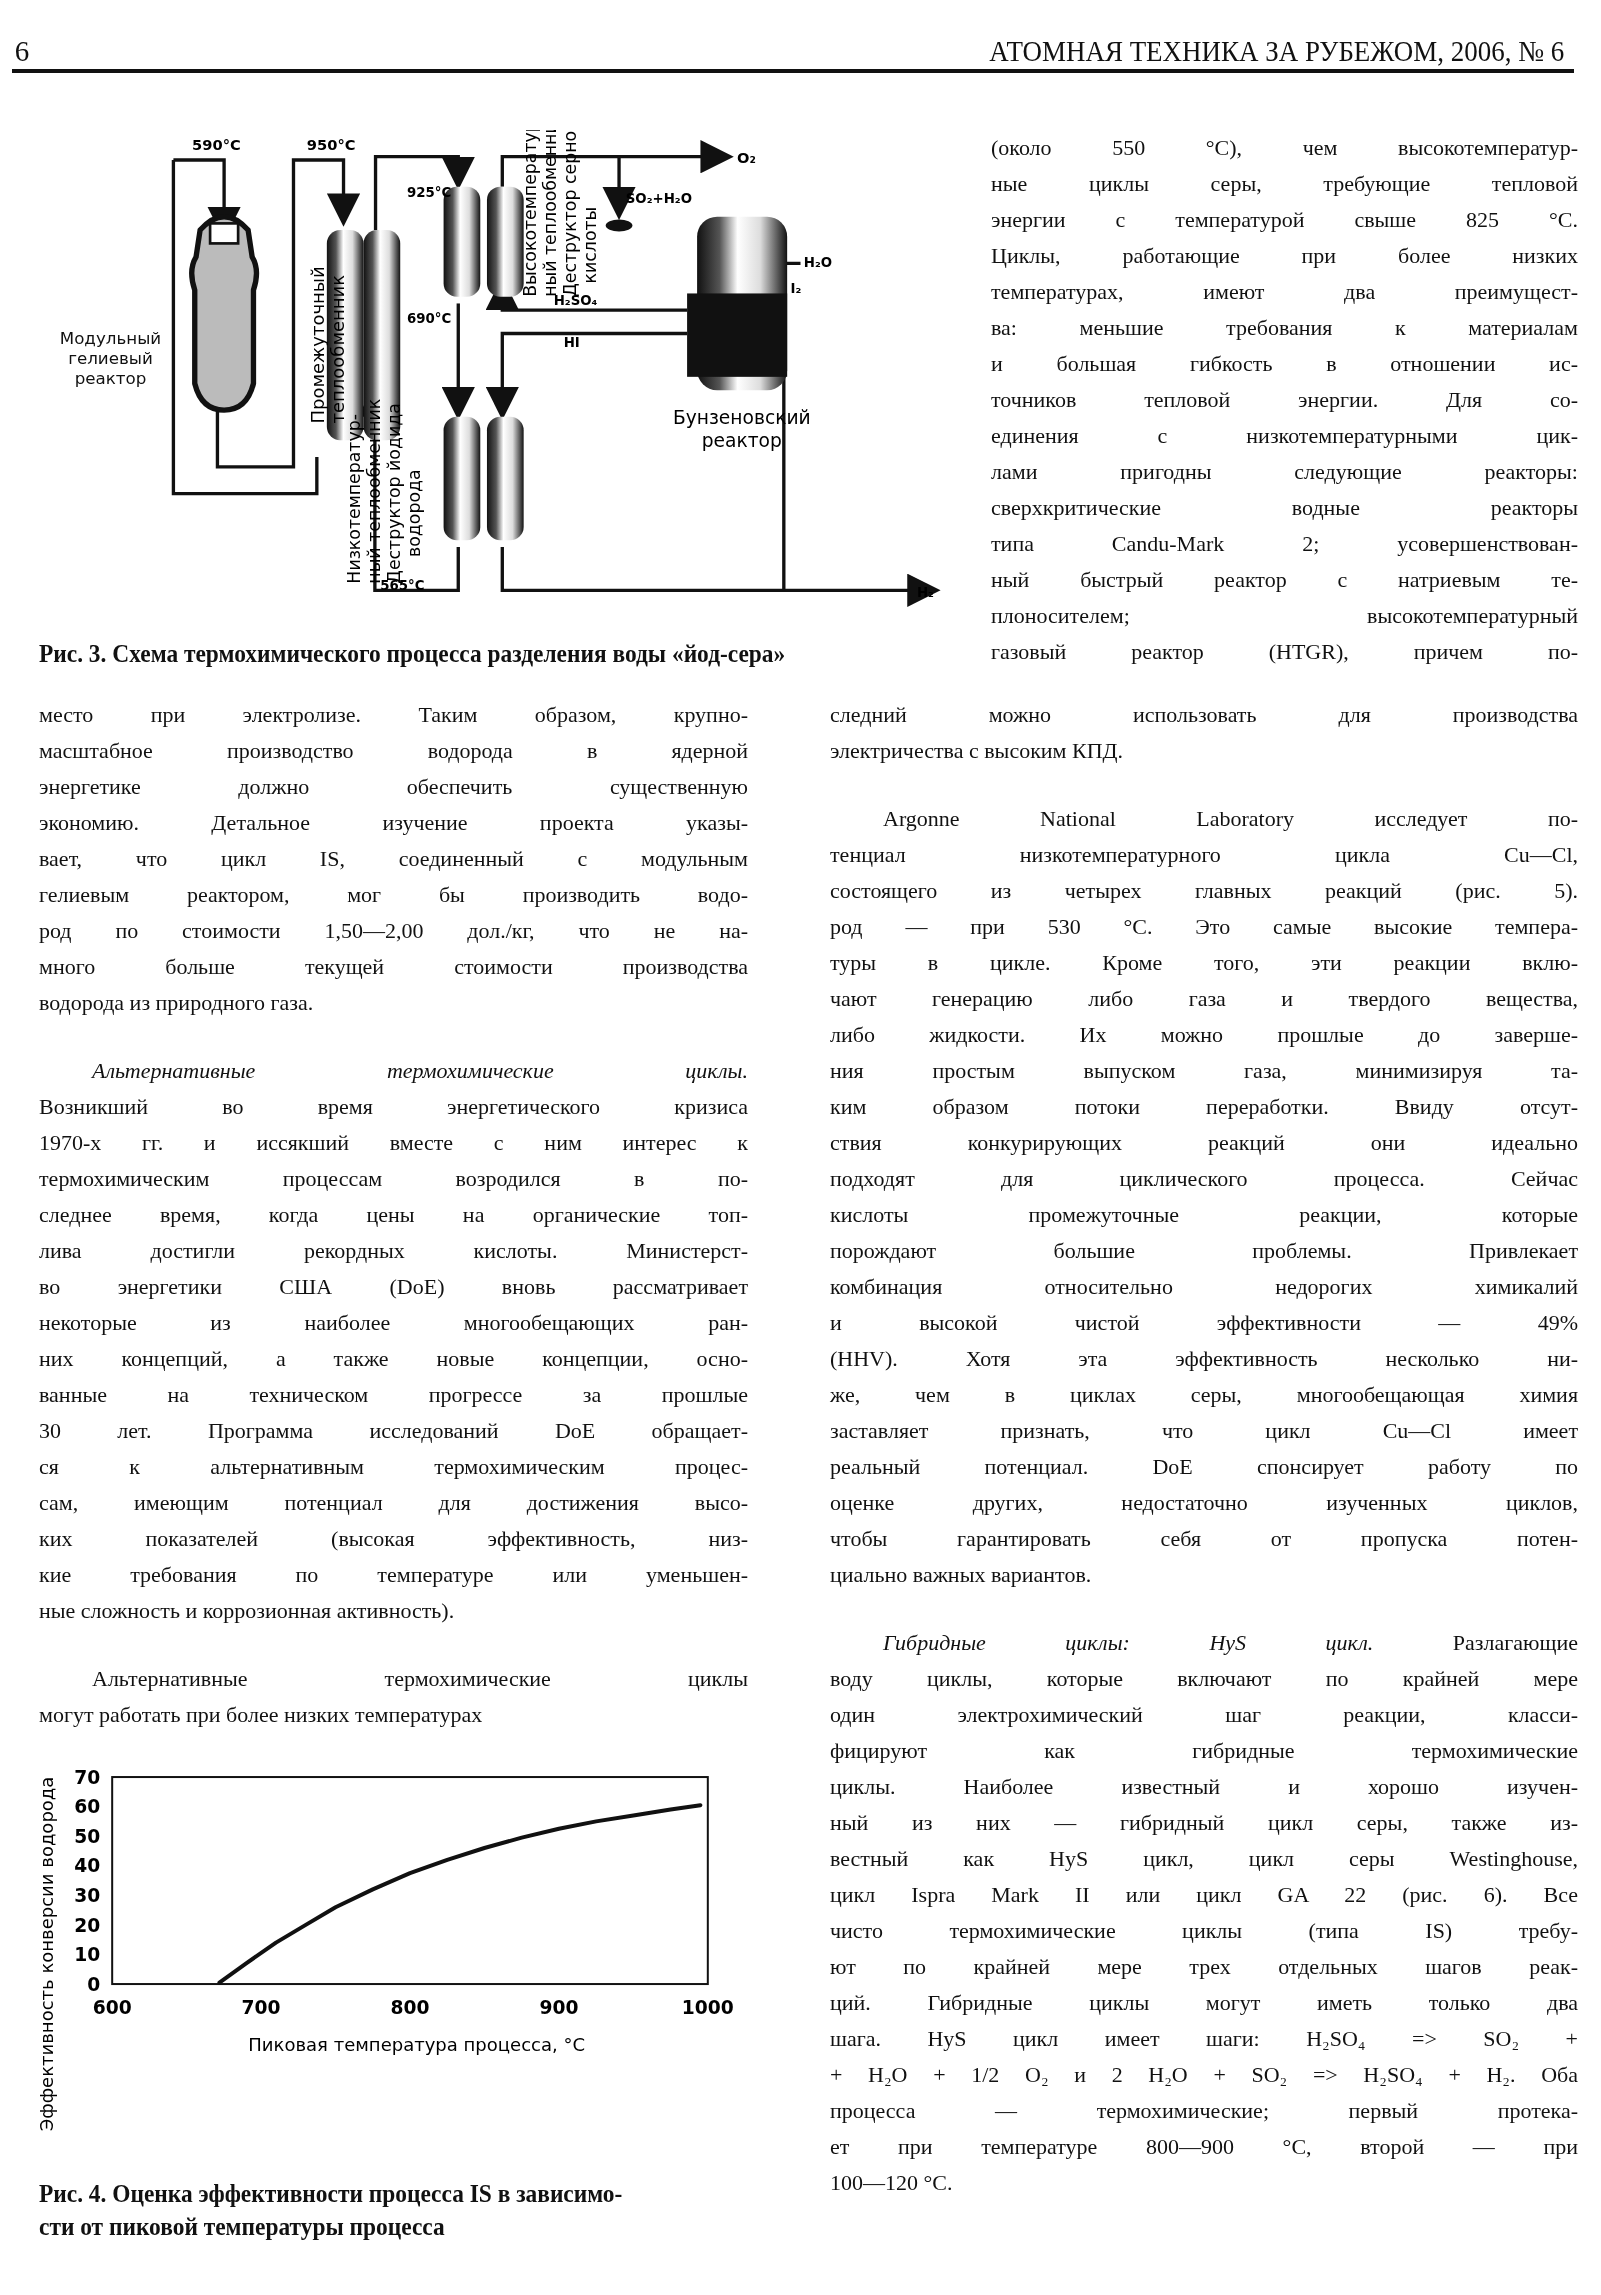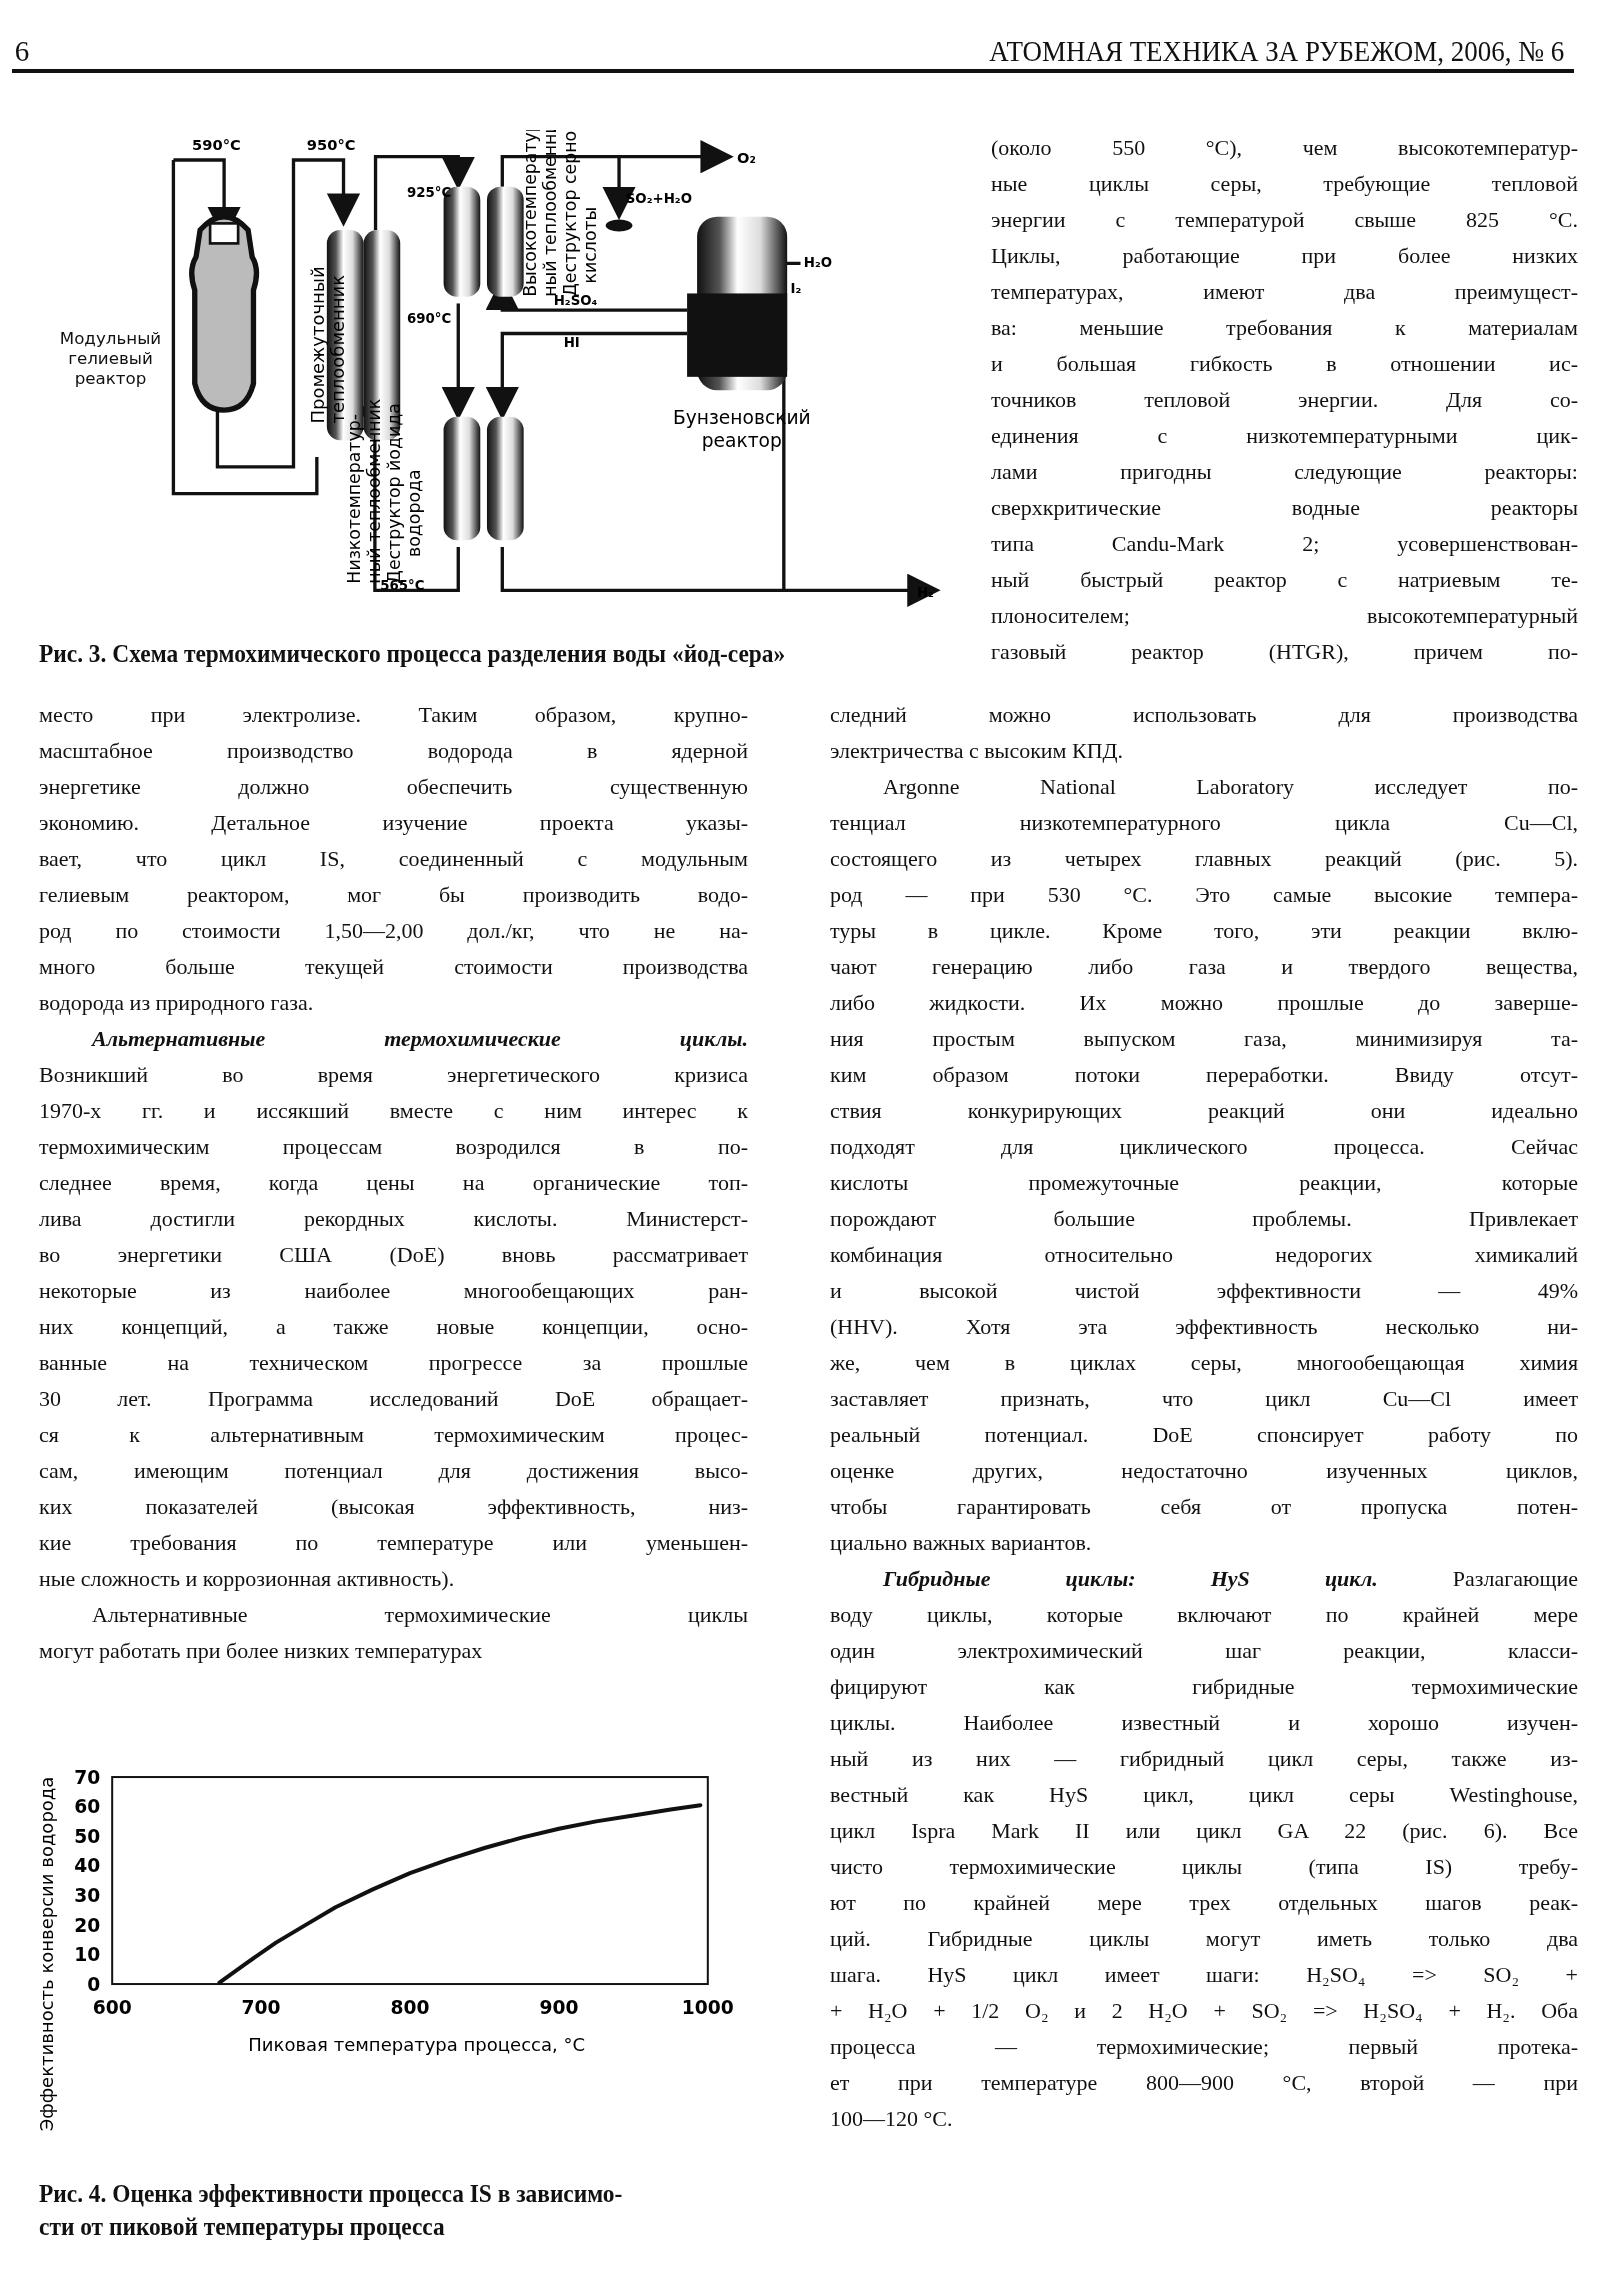--- a/index.html
+++ b/index.html
@@ -14,22 +14,22 @@
   .fig3 text { font-family: "DejaVu Sans", "Liberation Sans", sans-serif; }
 
   .caption { position: absolute; font-family: "Liberation Serif", serif; font-weight: bold;
              font-size: 26px; line-height: 33px; transform: scaleX(0.90); transform-origin: left top; white-space: nowrap; }
   .cap3 { left: 39px; top: 637px; }
   .cap4 { left: 39px; top: 2177px; }
 
   .col { position: absolute; font-size: 22px; line-height: 36px; text-align: justify; }
   .col .line { display: block; text-align: justify; text-align-last: justify; white-space: nowrap; overflow: visible; }
   .col .line.last { text-align-last: left; }
-  .col .indent { padding-left: 53px; }
-  .col i { font-style: italic; font-weight: bold; }
+  .col .indent { padding-left: 53px; margin-top: 32px; }
+  .col i { font-style: italic; }
 
   .left-col { left: 39px; top: 697px; width: 709px; }
   .right-col-top { left: 991px; top: 130px; width: 587px; }
   .right-col { left: 830px; top: 697px; width: 748px; }
 
   .fig4 { position: absolute; left: 40px; top: 1749px; width: 748px; height: 414px; }
   .fig4 text { font-family: "DejaVu Sans", "Liberation Sans", sans-serif; }
 </style>
 </head>
 <body>

